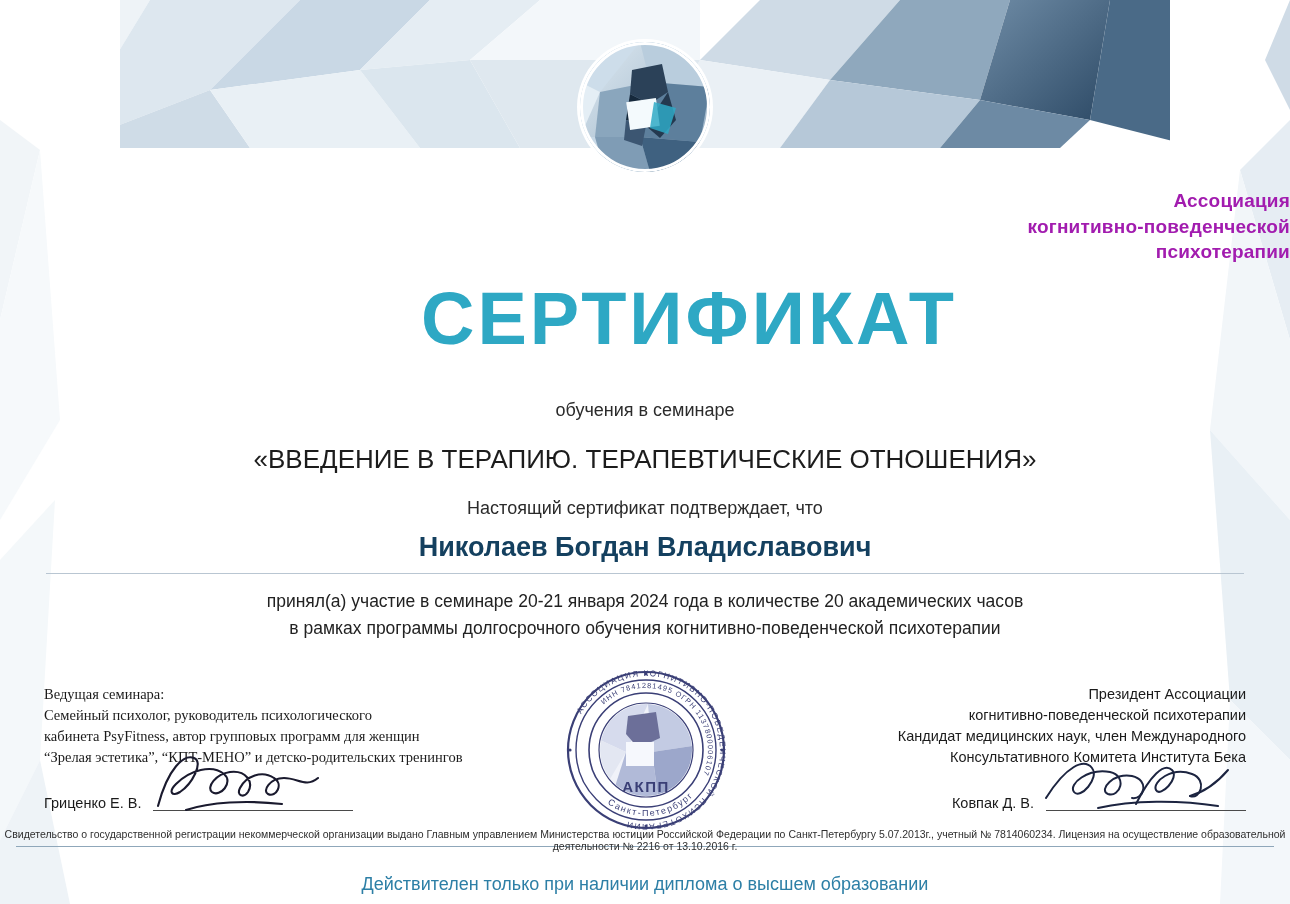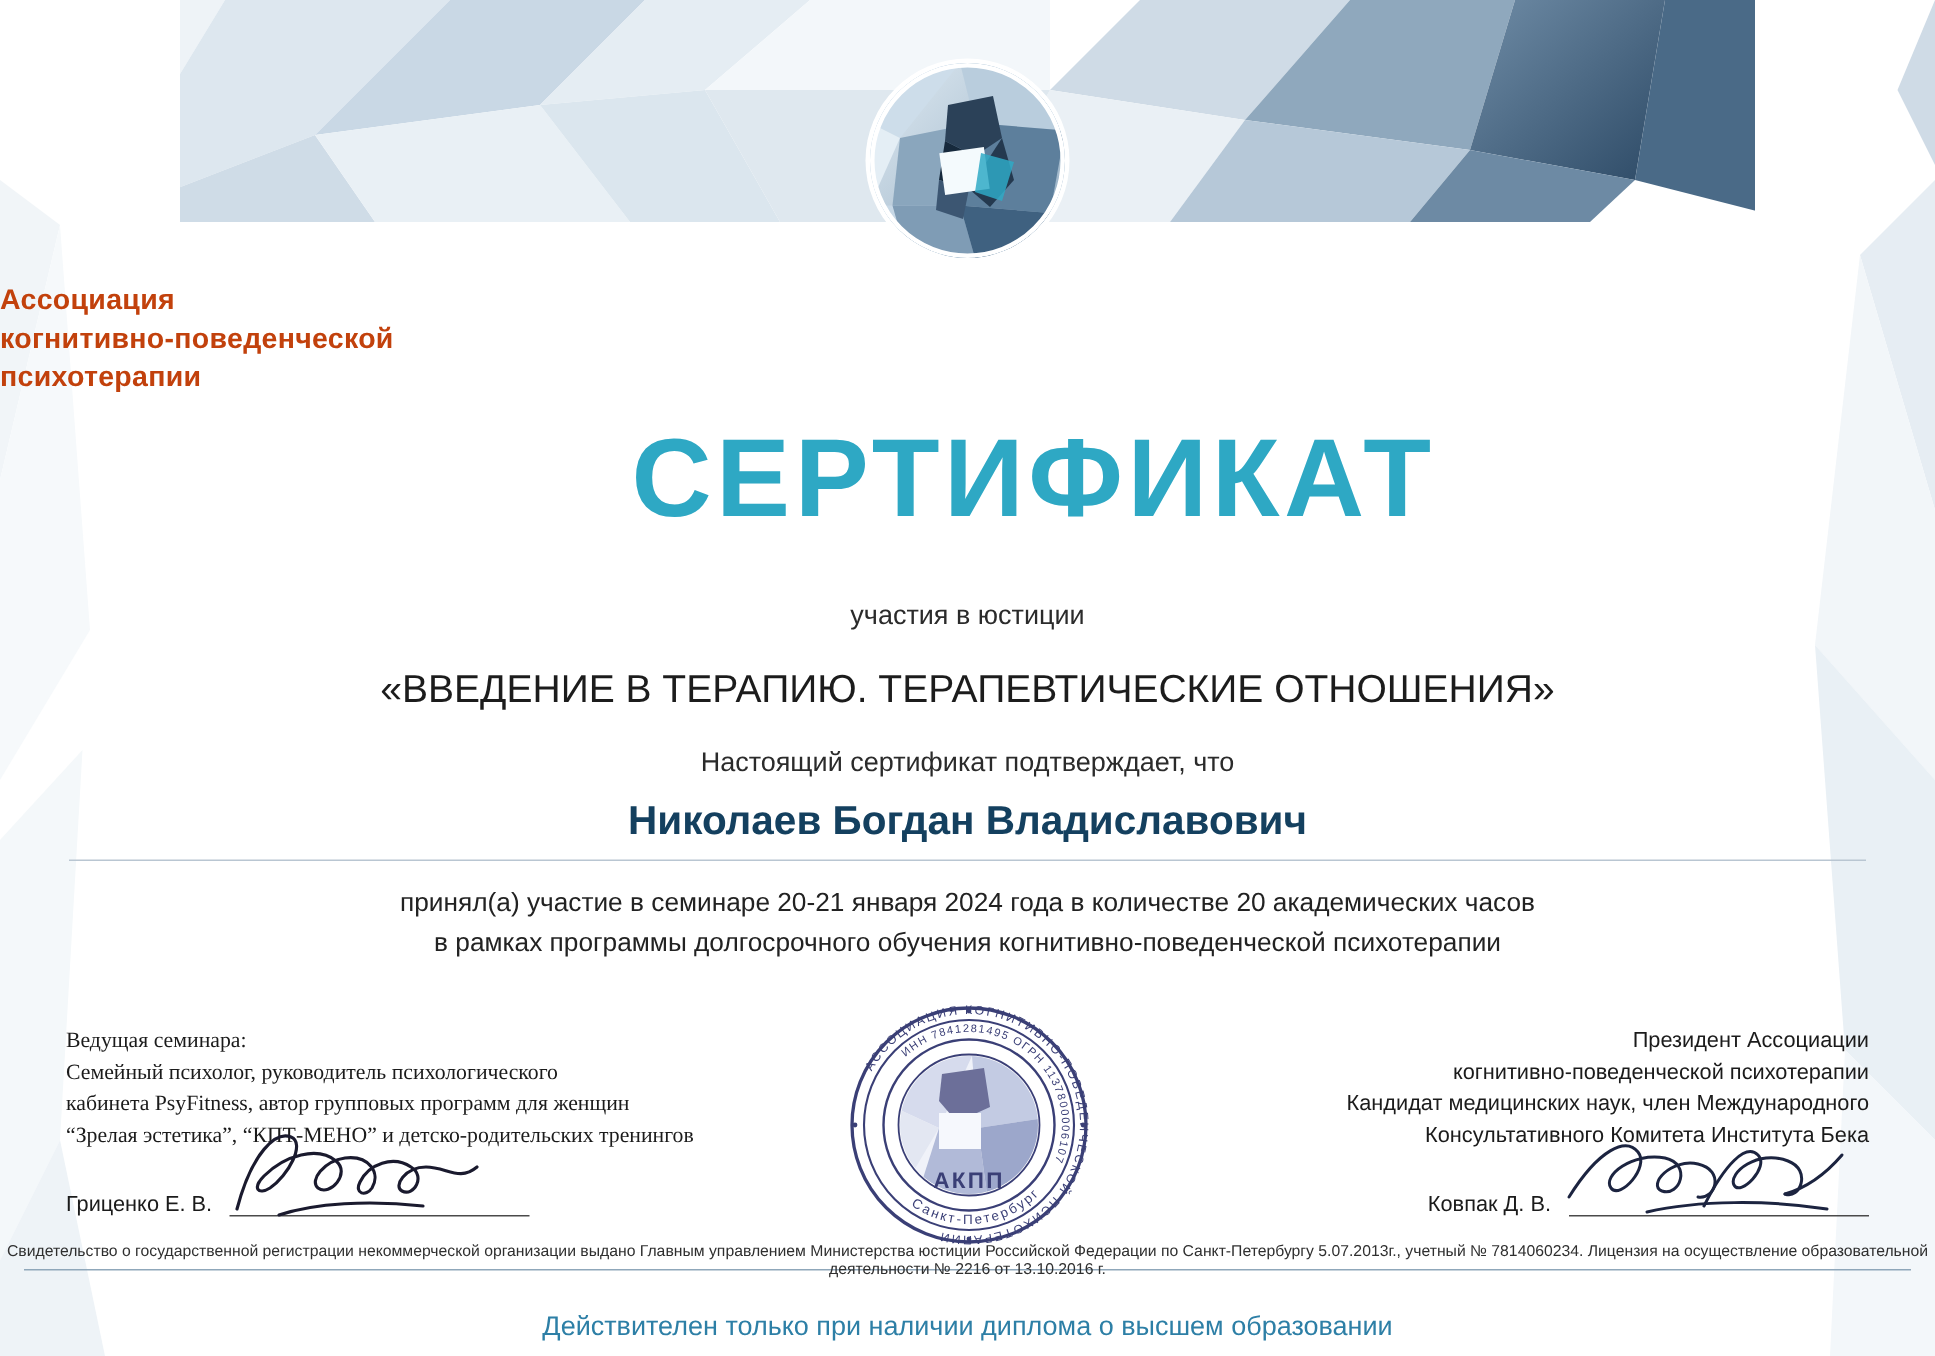--- a/index.html
+++ b/index.html
@@ -57,25 +57,25 @@
     background: #cfe0ec;
     box-shadow: 0 0 0 3px #ffffff;
   }
 
   
   .assoc {
     position: absolute;
     top: 188px;
     left: 0;
     width: 1290px;
-    text-align: left;
+    text-align: right;
     font-weight: bold;
     font-size: 19px;
     line-height: 1.35;
-    color: #c2410c;
+    color: #a21caf;
     letter-spacing: 0.2px;
     z-index: 5;
   }
 
   
   .title {
     position: absolute;
     top: 276px;
     left: 0;
     width: 1290px;
@@ -347,21 +347,21 @@
   </div>
 
   <div class="assoc">
     <div>Ассоциация</div>
     <div>когнитивно-поведенческой</div>
     <div>психотерапии</div>
   </div>
 
   <div class="title">СЕРТИФИКАТ</div>
 
-  <div class="subtitle">участия в юстиции</div>
+  <div class="subtitle">обучения в семинаре</div>
 
   <div class="seminar-name">«ВВЕДЕНИЕ В ТЕРАПИЮ. ТЕРАПЕВТИЧЕСКИЕ ОТНОШЕНИЯ»</div>
 
   <div class="confirms">Настоящий сертификат подтверждает, что</div>
 
   <div class="recipient">Николаев Богдан Владиславович</div>
 
   <div class="rule"></div>
 
   <div class="details">

